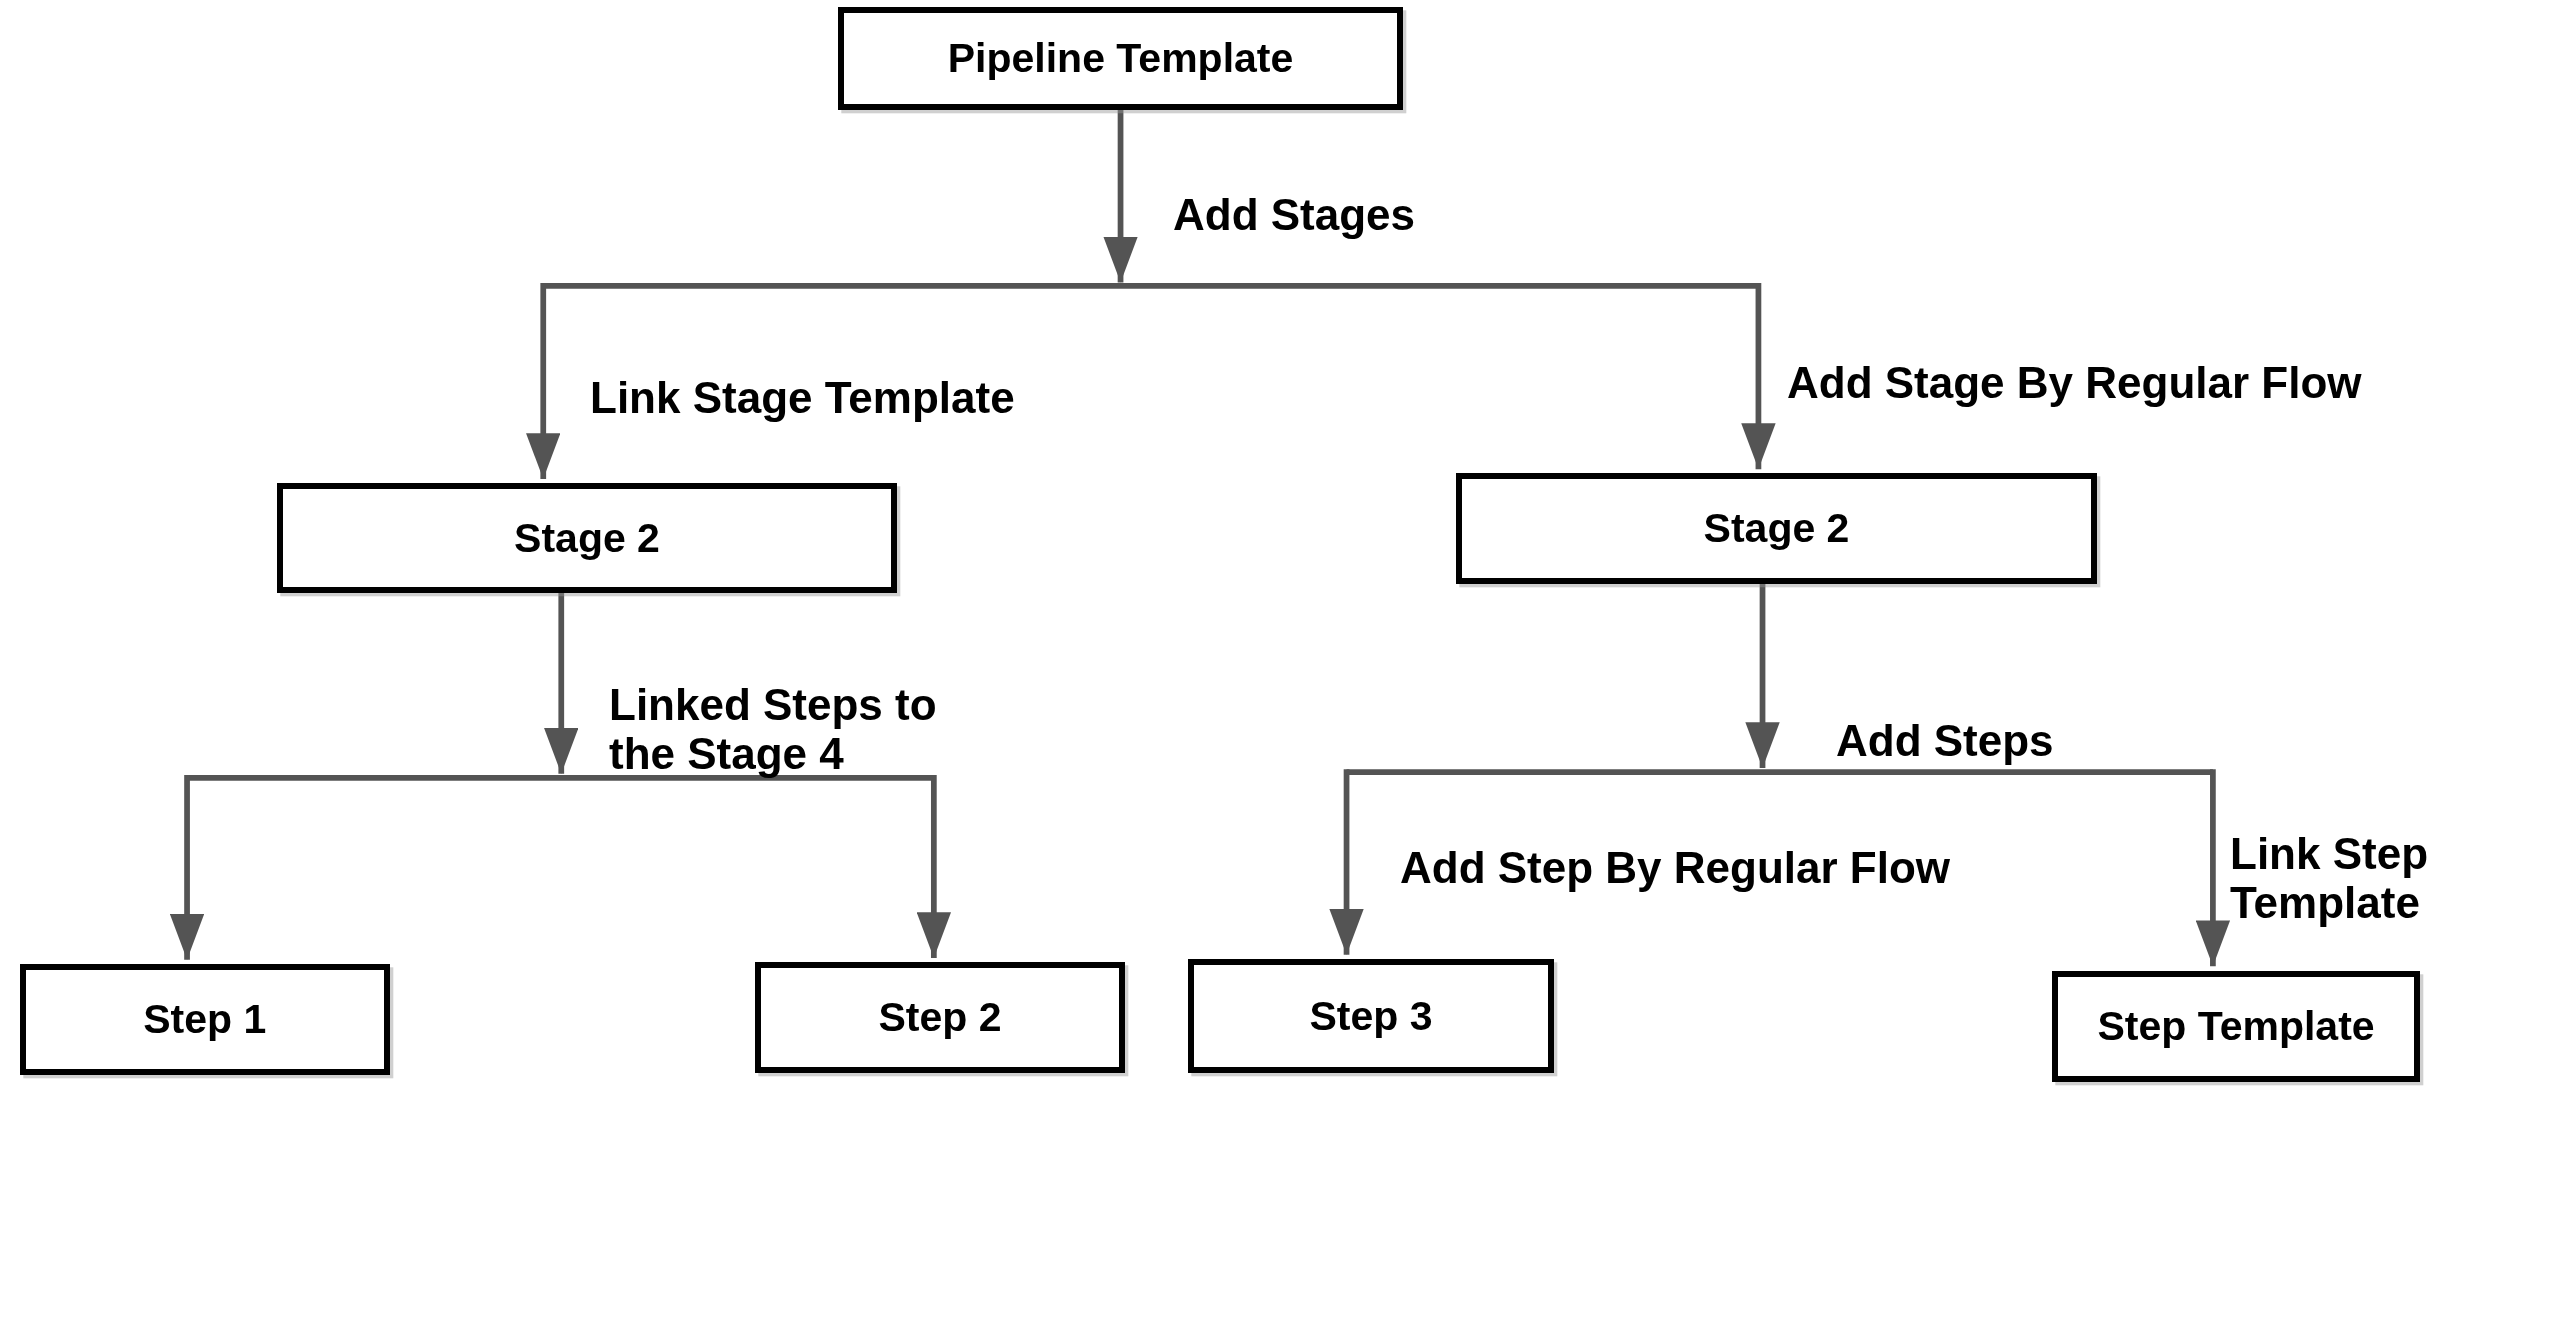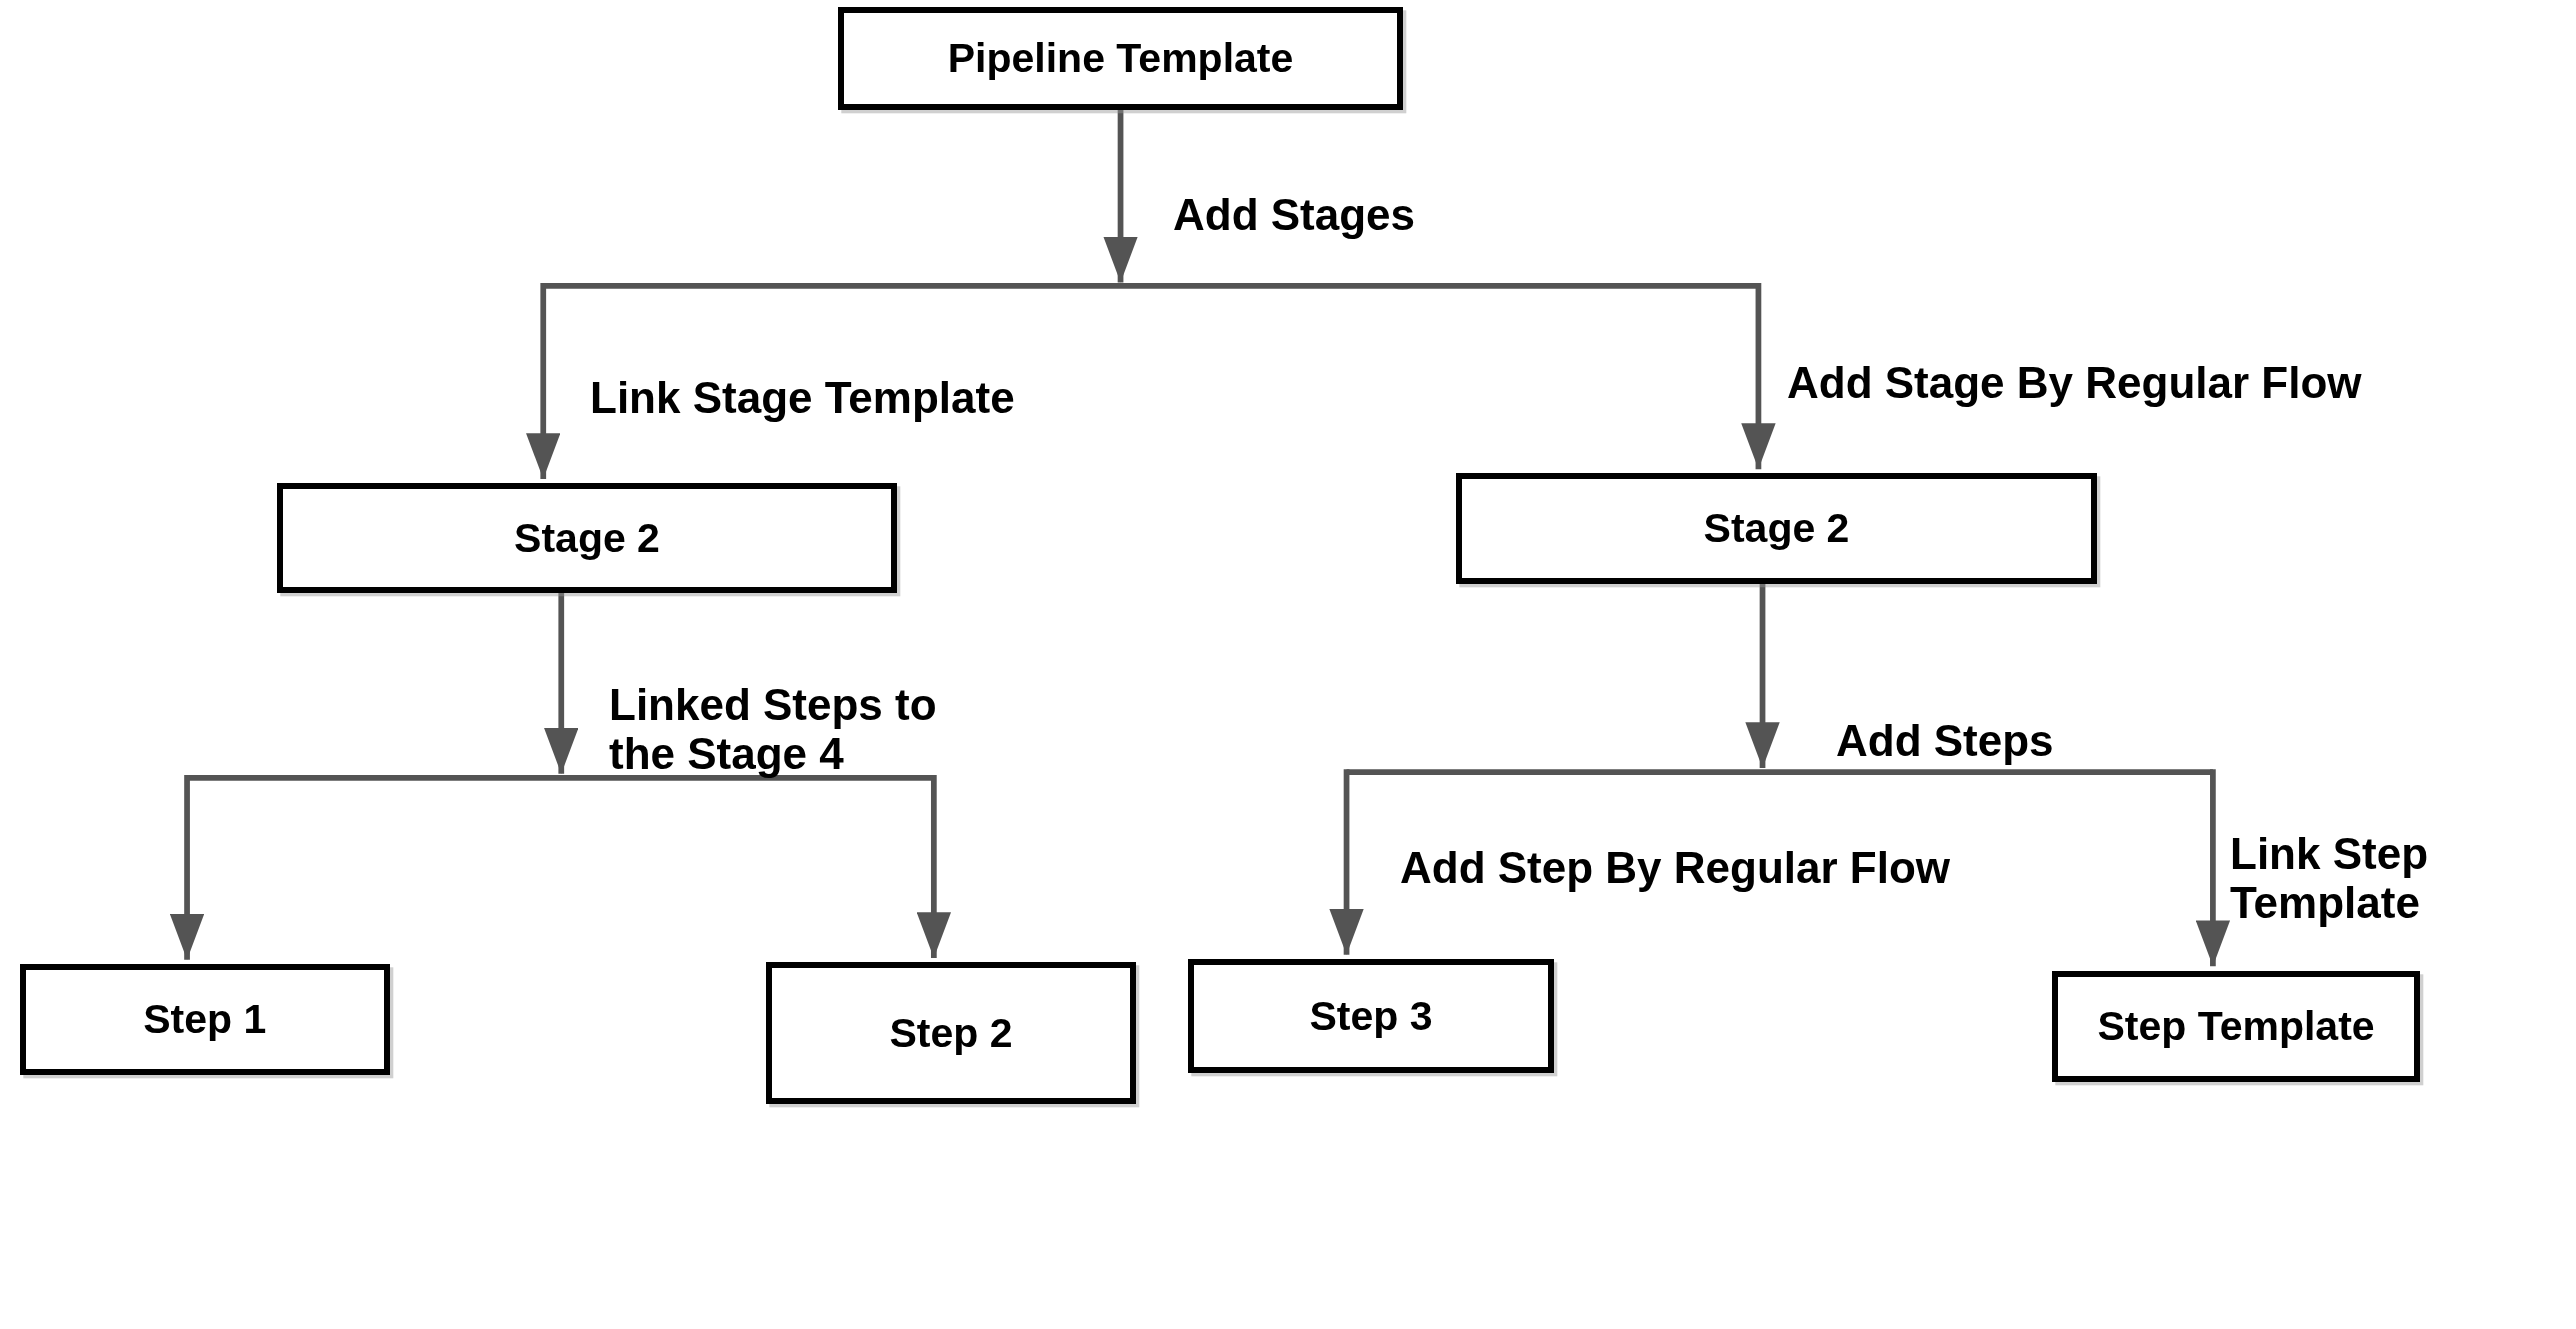--- a/index.html
+++ b/index.html
@@ -44,21 +44,21 @@
     font-size: 44px;
     font-weight: bold;
     line-height: 49px;
     white-space: pre-line;
   }
   
   #node-pipeline      { left: 838px; top: 6.6px;    width: 565px; height: 103px; }
   #node-stage1        { left: 277px;  top: 483px;  width: 620px; height: 110px; }
   #node-stage2        { left: 1456px; top: 473px;  width: 641px; height: 111px; text-align: right; }
   #node-step1         { left: 19.7px;   top: 964px; width: 370px; height: 111px; }
-  #node-step2         { left: 755px;  top: 962px; width: 370px; height: 142px; margin-left: 11px; }
+  #node-step2         { left: 755px;  top: 962px; width: 370px; height: 111px; }
   #node-step3         { left: 1188px; top: 959px; width: 366px; height: 114px; }
   #node-step-template { left: 2052px; top: 971px; width: 368px; height: 111px; }
   
   #label-add-stages                { left: 1173px; top: 190px;  }
   #label-link-stage-template      { left: 590px;  top: 373px;  }
   #label-add-stage-by-regular-flow{ left: 1787px; top: 358px;  }
   #label-linked-steps             { left: 609px;  top: 680px;  }
   #label-add-steps                { left: 1836px; top: 716px;  }
   #label-add-step-by-regular-flow { left: 1400px; top: 843px; }
   #label-link-step-template       { left: 2230px; top: 829px; }

